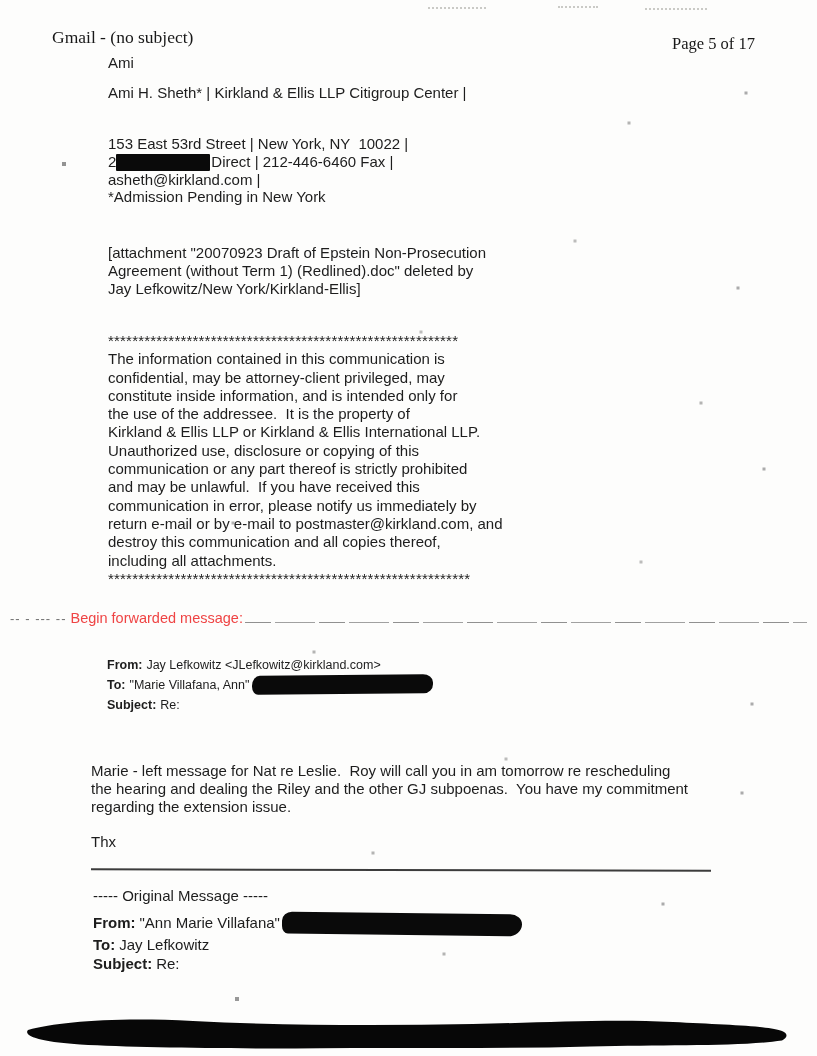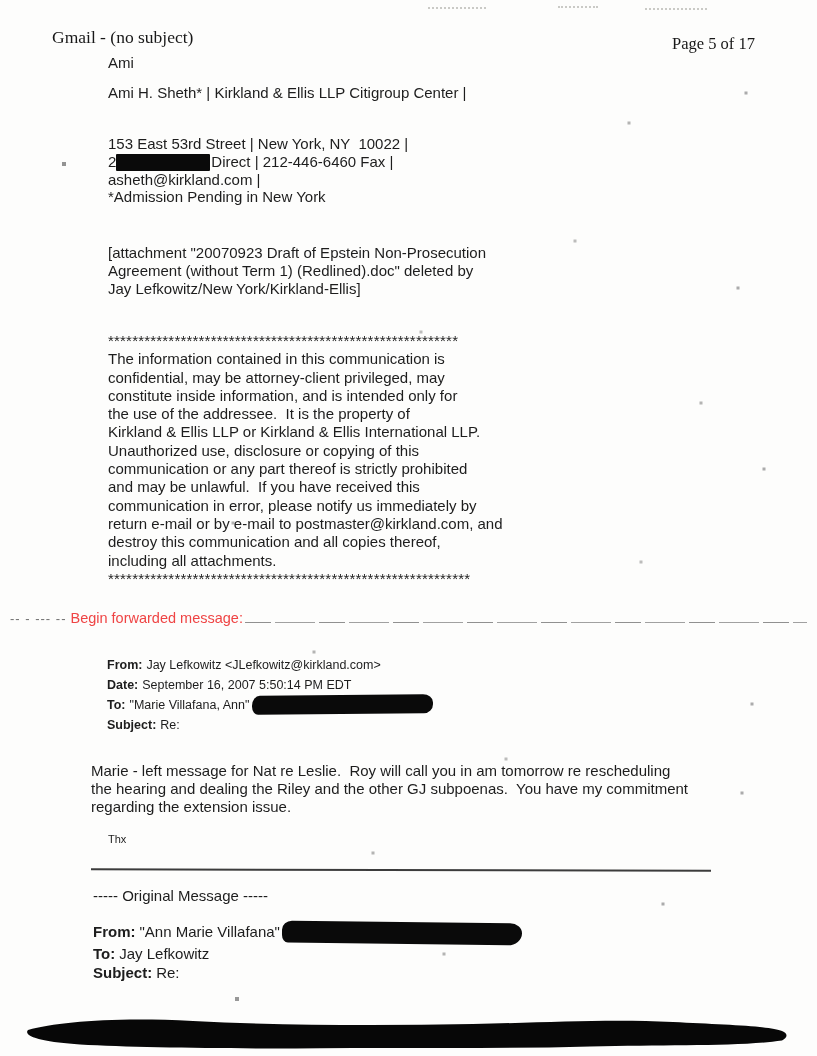--- a/index.html
+++ b/index.html
@@ -42,26 +42,26 @@
     flex:1;height:1.5px;margin-left:2px;align-self:flex-end;margin-bottom:3px;opacity:.85;
     background:repeating-linear-gradient(90deg,#7d7d7d 0 26px,rgba(0,0,0,0) 26px 30px,#909090 30px 70px,rgba(0,0,0,0) 70px 74px);
   }
 
   .fwd-headers{left:107px;top:655px;font-size:12.5px;line-height:20px;width:560px;}
   .fwd-headers b{margin-right:4px;}
   .to-redaction{width:181px;height:19px;vertical-align:-5px;margin-left:3px;
     border-radius:8px 10px 9px 6px / 10px 8px 9px 8px;transform:rotate(-.5deg);}
 
   .body-text{left:91px;top:762px;font-size:15px;line-height:18.2px;width:680px;}
-  .closing{left:108px;top:833px;font-size:11px;}
+  .closing{left:91px;top:833px;font-size:15px;}
   .rule{left:91px;top:869px;width:620px;height:2px;background:#3c3c3c;transform:rotate(.12deg);}
 
   .orig-msg{left:93px;top:886px;font-size:15px;line-height:19.2px;width:560px;}
   .orig-msg b{margin-right:4px;}
-  .om-sep{margin-bottom:17px;}
+  .om-sep{margin-bottom:8px;}
   .om-redaction{width:240px;height:22px;vertical-align:-7px;margin-left:2px;
     border-radius:10px 12px 14px 6px / 9px 10px 12px 8px;transform:rotate(.7deg);}
 
   .bottom-redaction{left:18px;top:1014px;}
 
   .speck{left:0;top:0;width:2px;height:2px;background:transparent;
     box-shadow:
       63px 163px 0 1px rgba(60,60,60,.55),
       745px 92px 0 .5px rgba(90,90,90,.5),
       628px 122px 0 .5px rgba(90,90,90,.45),
@@ -126,21 +126,20 @@
   </div>
 
   <div class="abs fwd-sep">
     <span class="dashes">-- - --- --</span>
     <span class="fwd-label">Begin forwarded message:</span>
     <span class="dash-line"></span>
   </div>
 
   <div class="abs fwd-headers">
     <div><b>From:</b><span>Jay Lefkowitz &lt;JLefkowitz@kirkland.com&gt;</span></div>
-    <div><b>Date:</b><span>September 16, 2007 5:50:14 PM EDT</span></div>
     <div><b>To:</b><span>"Marie Villafana, Ann"</span><span class="redaction to-redaction"></span></div>
     <div><b>Subject:</b><span>Re:</span></div>
   </div>
 
   <div class="abs body-text pre">Marie - left message for Nat re Leslie.  Roy will call you in am tomorrow re rescheduling
 the hearing and dealing the Riley and the other GJ subpoenas.  You have my commitment
 regarding the extension issue.</div>
 
   <div class="abs closing">Thx</div>
 

